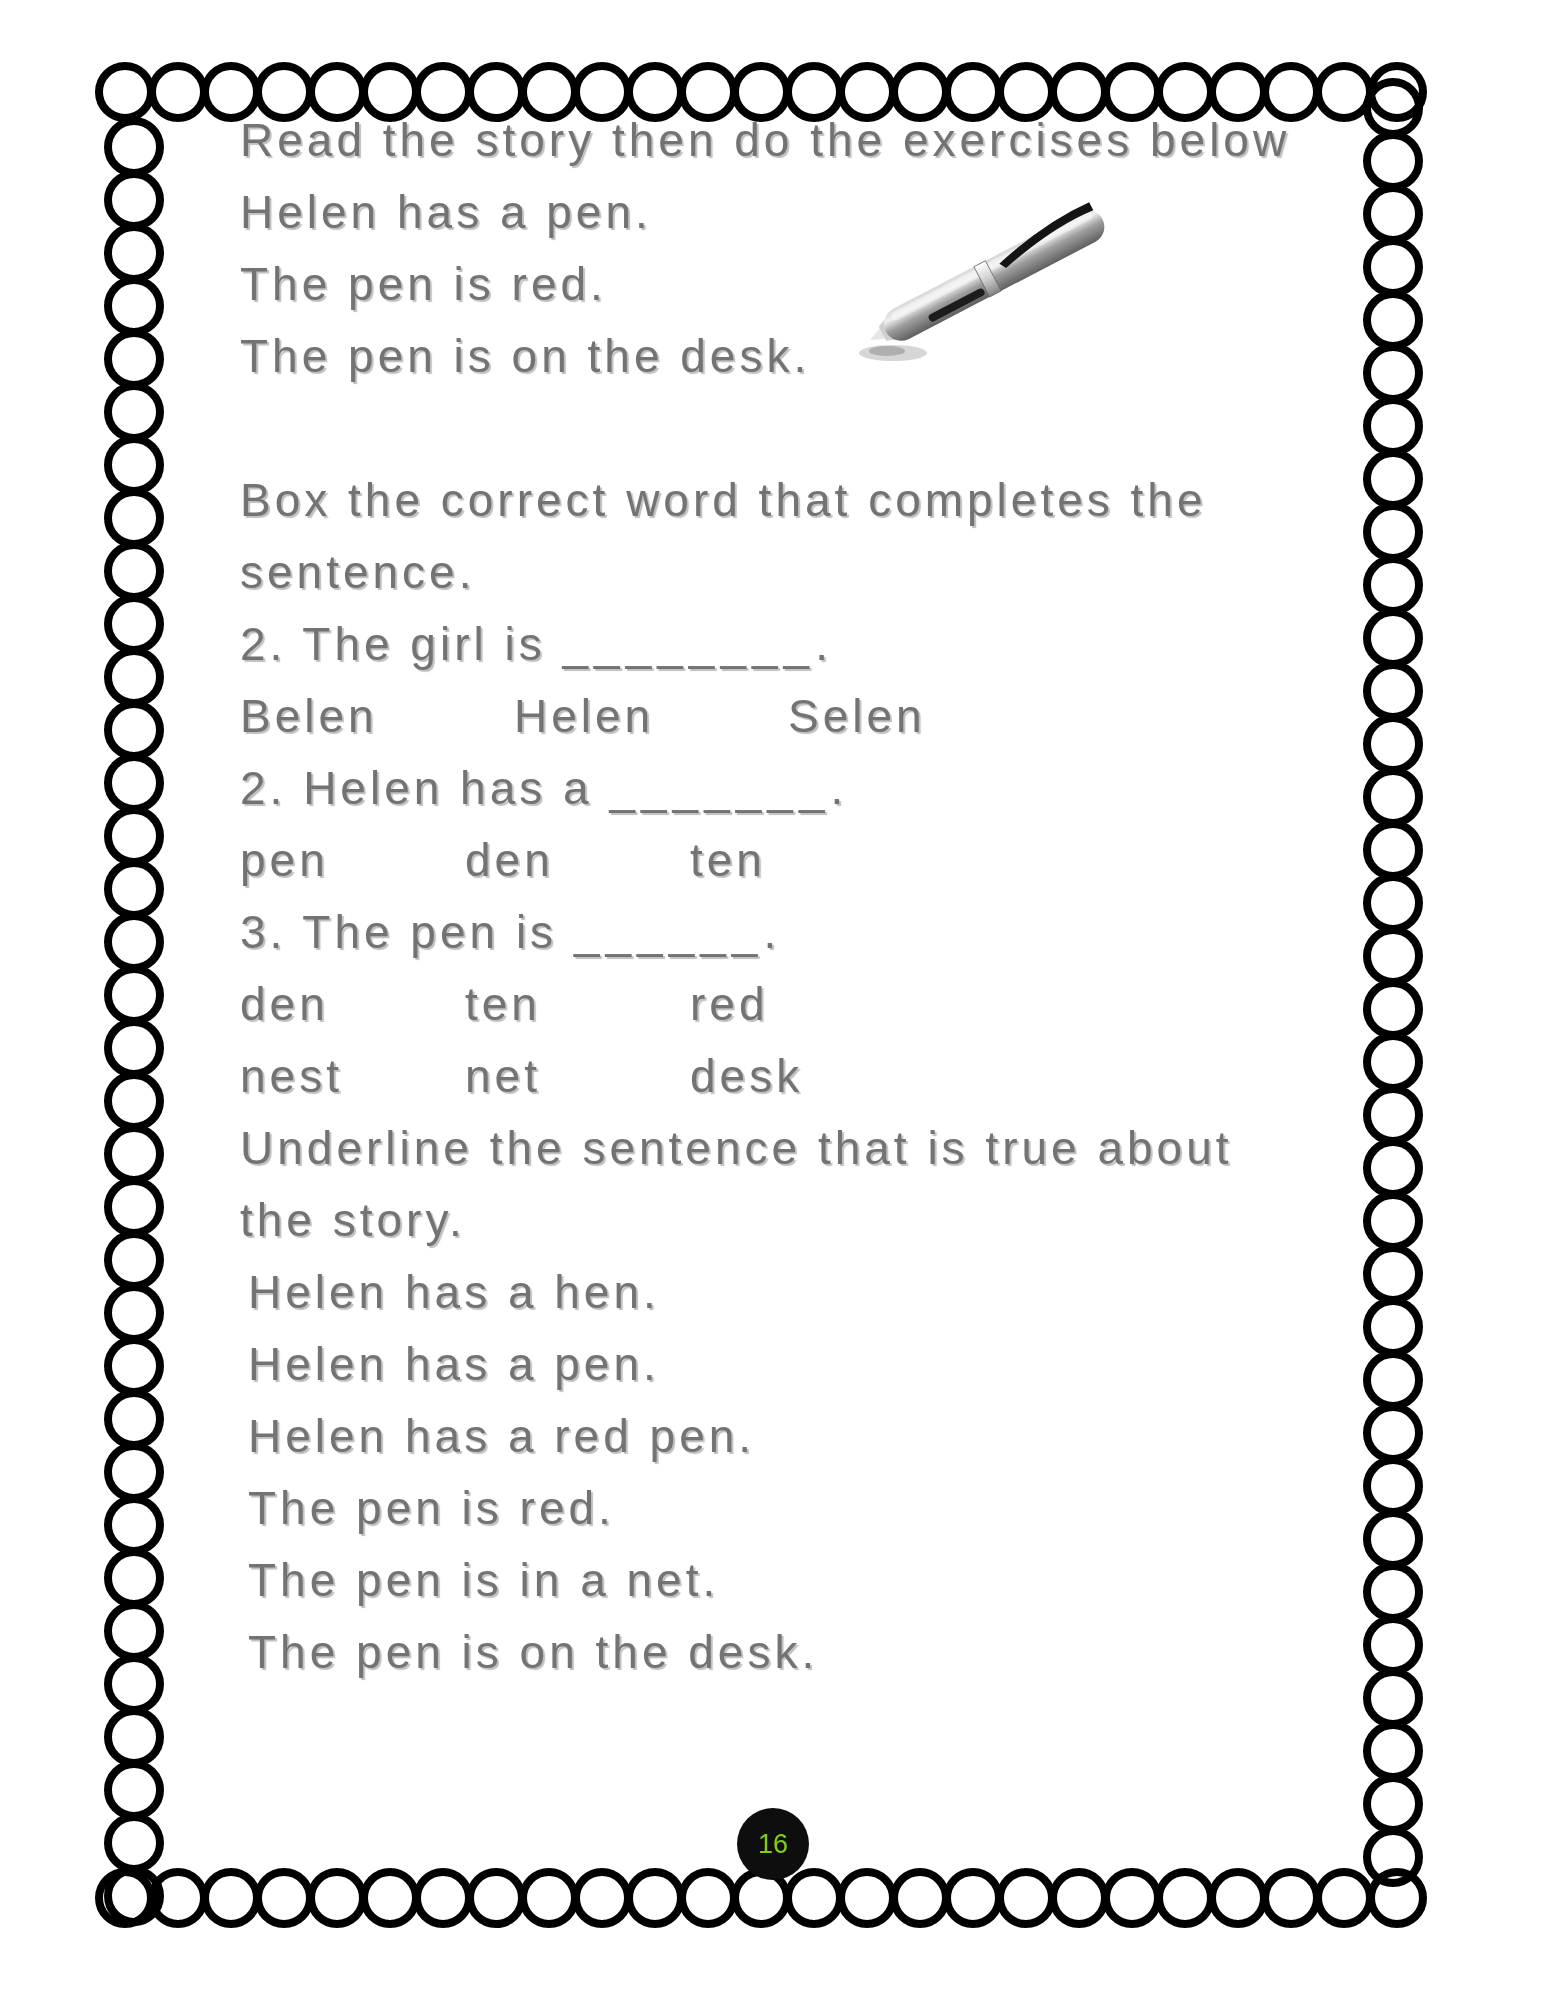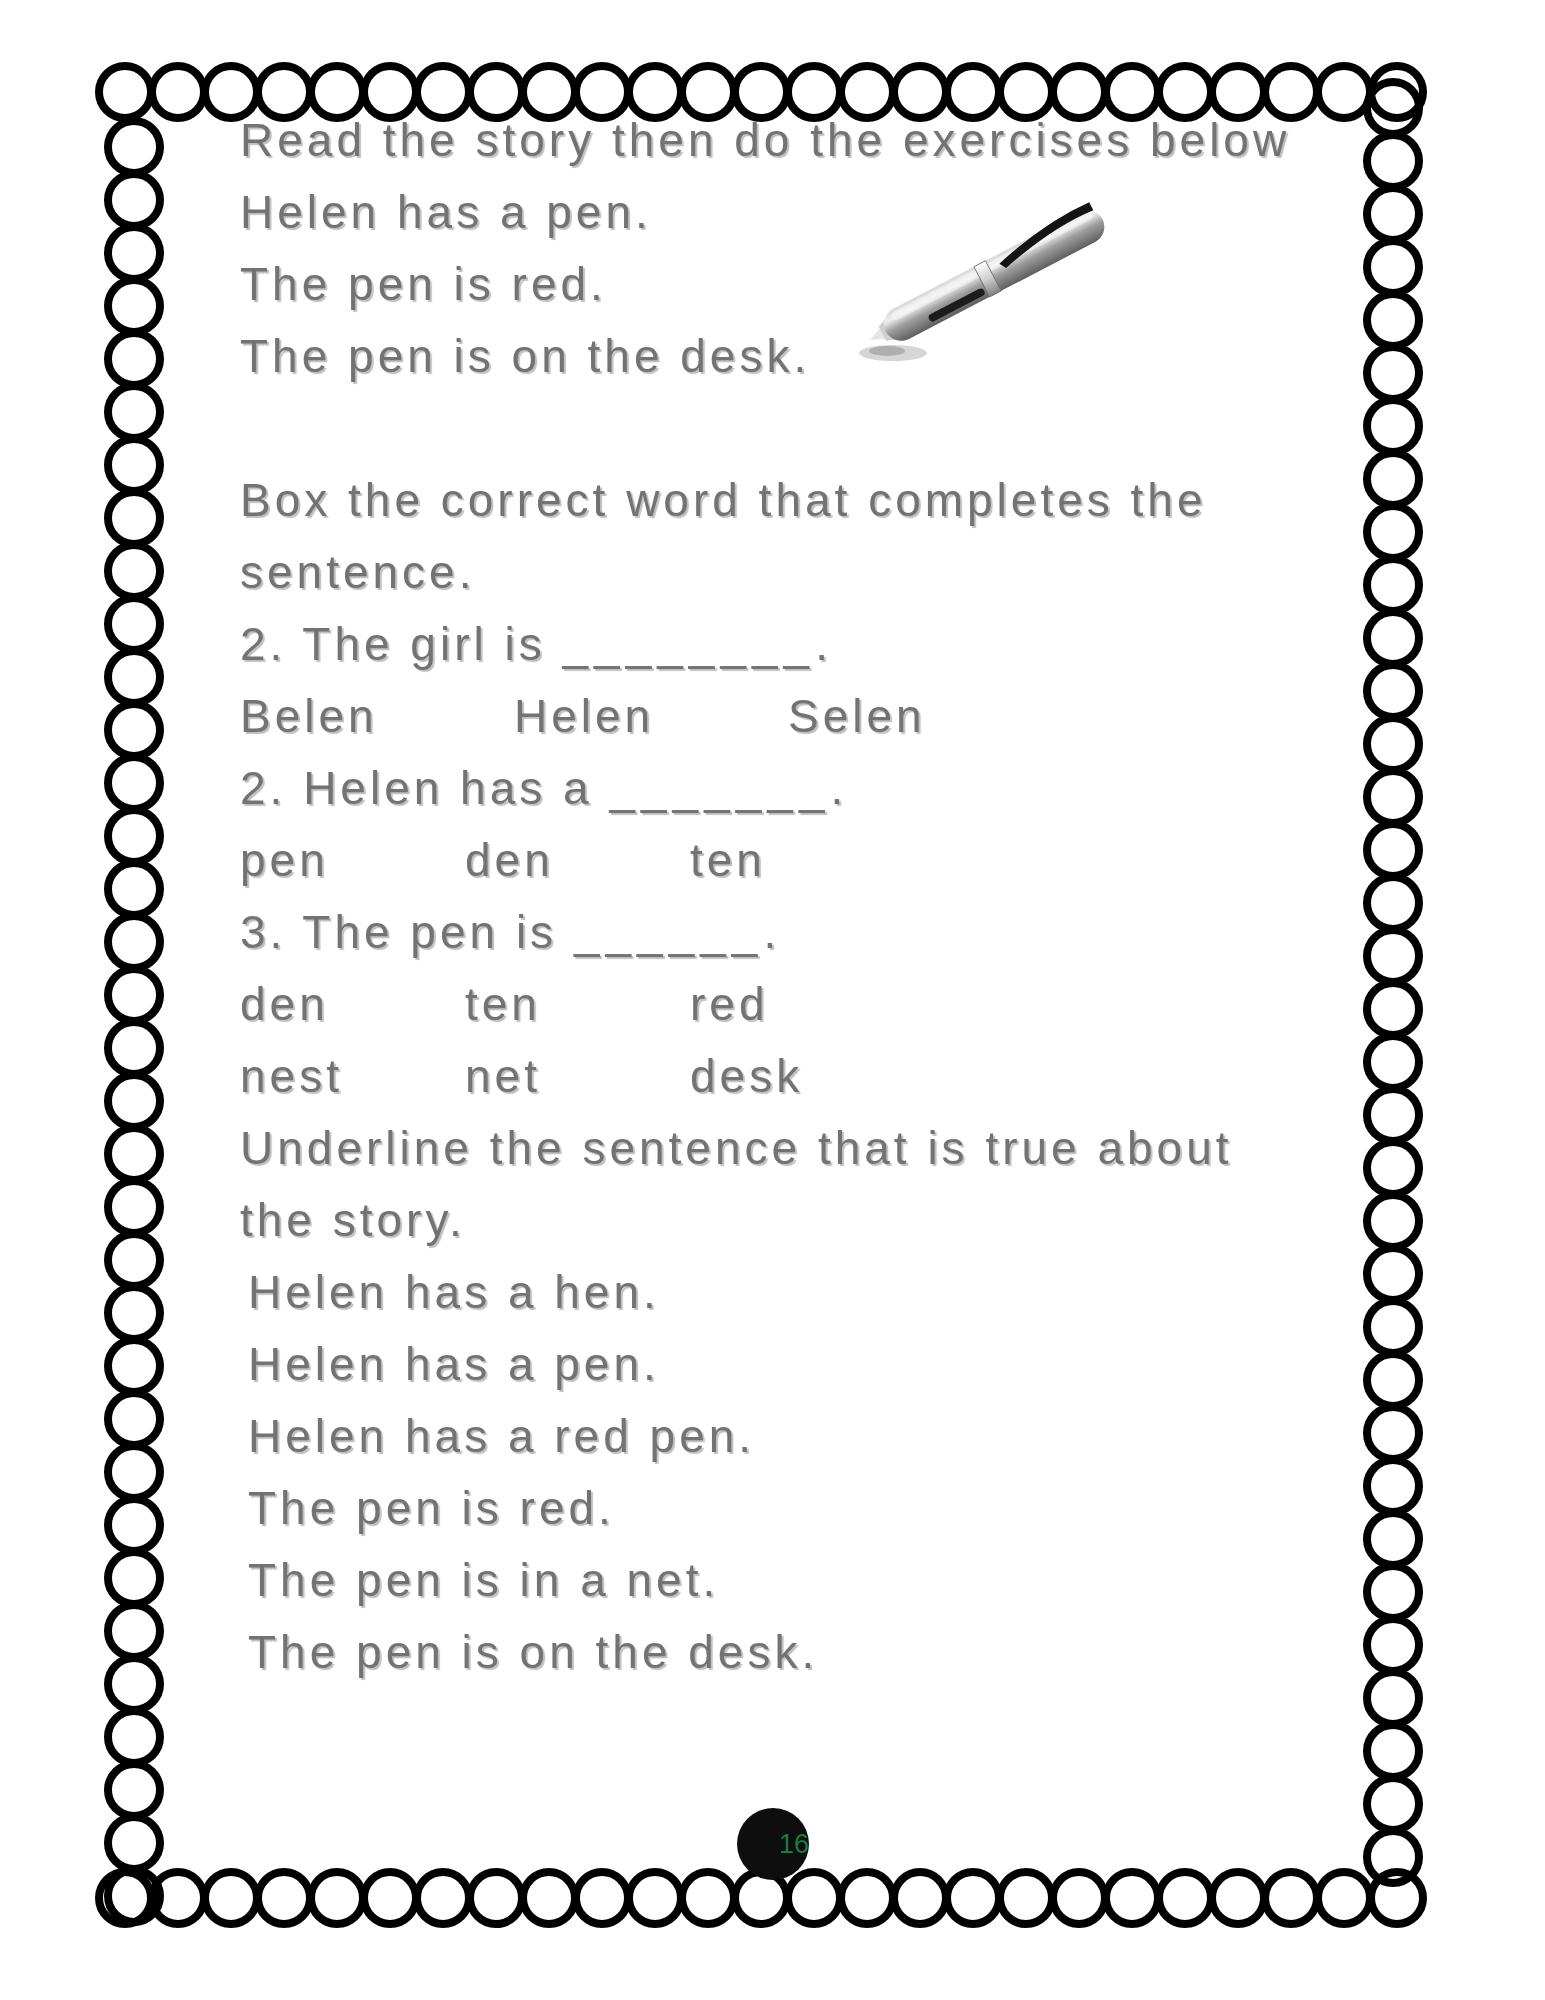--- a/index.html
+++ b/index.html
@@ -42,22 +42,22 @@
   .choices .choice{min-width:225px;white-space:nowrap;}
   .choices.wide .choice{min-width:274px;}
   .sentence-list{padding-left:8px;}
   
   .badge{
     position:absolute;
     left:737px;top:1808px;
     width:72px;height:72px;
     background:#0e0e0e;
     border-radius:50%;
-    display:flex;align-items:center;justify-content:flex-end;
-    color:#15803d;
+    display:flex;align-items:center;justify-content:center;
+    color:#84cc16;
     font-size:27px;
     letter-spacing:0;
   }
   
   .pen-wrap{position:absolute;left:845px;top:185px;width:280px;height:180px;}
 </style>
 </head>
 <body>
 
 <div class="page">

